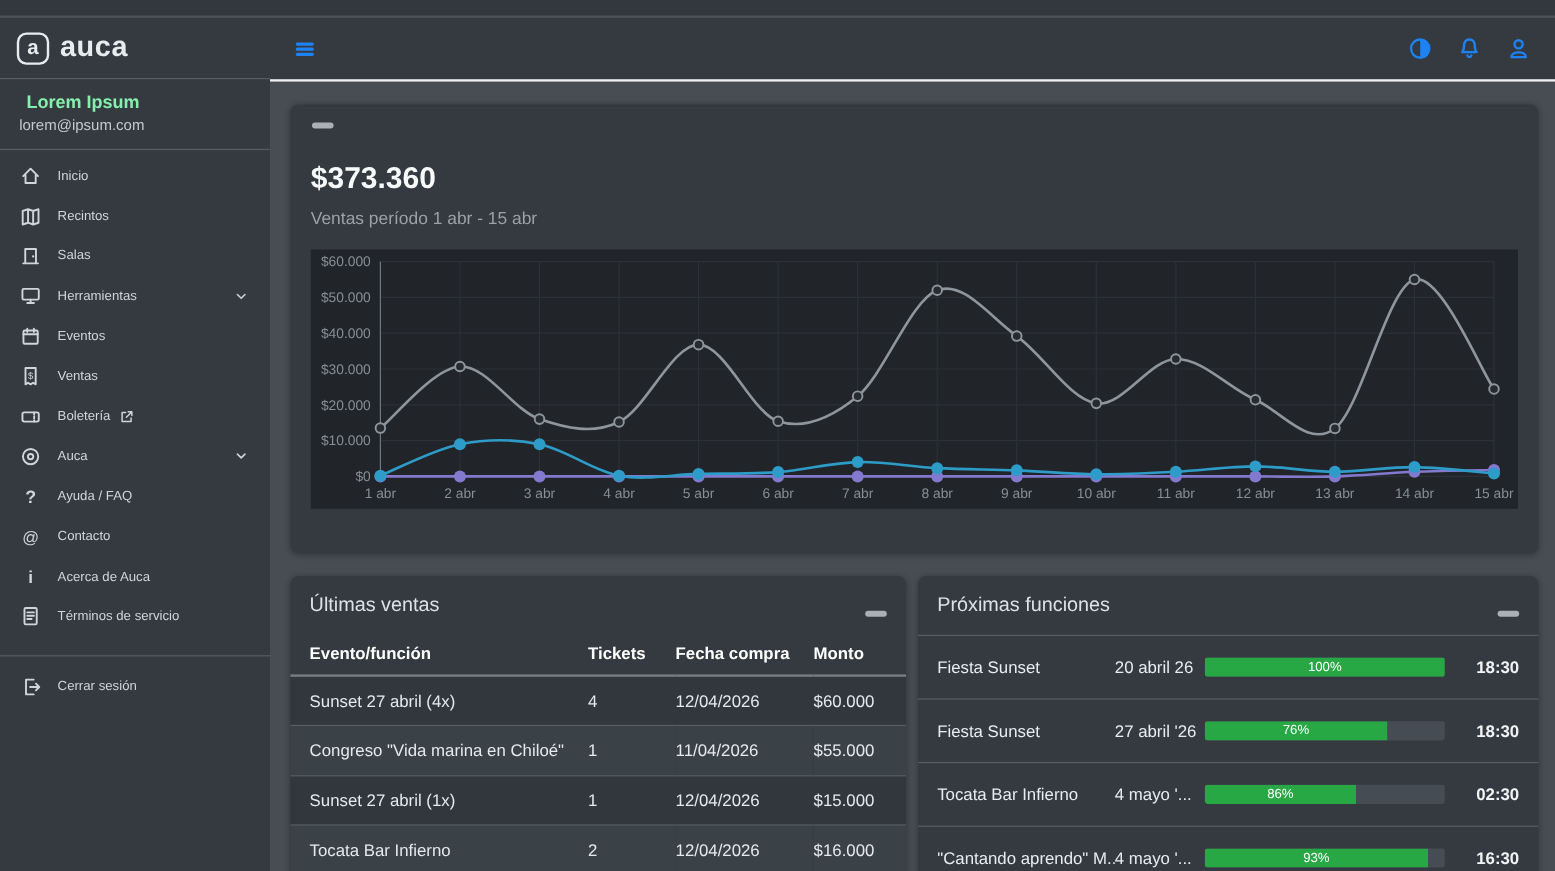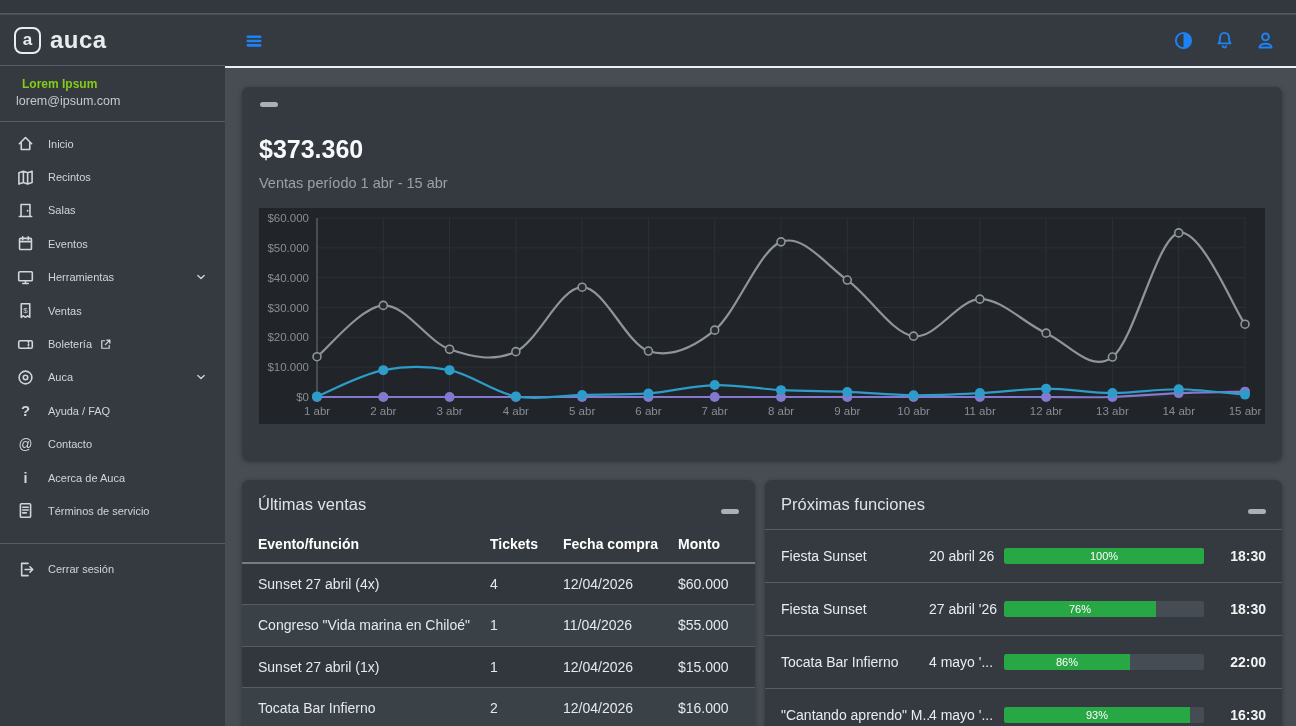--- a/index.html
+++ b/index.html
@@ -13,21 +13,21 @@
   
   .sidebar { position:absolute; top:15px; left:0; width:225px; bottom:0;
     background:#343a40; z-index:30; }
   .brand { height:51px; display:flex; align-items:center; padding-left:14px;
     border-bottom:1px solid #565c63; }
   .logo-box { width:27px; height:27px; border:2.5px solid #e9ecef; border-radius:8px;
     display:flex; align-items:center; justify-content:center; color:#e9ecef;
     font-size:17px; font-weight:bold; }
   .brand-name { color:#e9ecef; font-size:24px; font-weight:600; margin-left:9px; letter-spacing:.5px; }
   .user-panel { padding:11px 16px 13px; border-bottom:1px solid #565c63; }
-  .user-name { color:#84cc16; font-size:12px; font-weight:bold; padding-left:6px; }
+  .user-name { color:#86efac; font-size:15px; font-weight:bold; padding-left:6px; }
   .user-email { color:#c3c9ce; font-size:12.5px; margin-top:3px; }
   .nav { padding-top:5px; }
   .nav-item { height:33.4px; display:flex; align-items:center; padding:0 17px;
     color:#cfd5da; cursor:pointer; }
   .nav-ic { width:17px; height:17px; color:#cfd5da; flex:0 0 17px; }
   .nav-ic svg { width:17px; height:17px; display:block; }
   .nav-label { font-size:11px; margin-left:14px; white-space:nowrap; }
   .nav-ext { width:13px; height:13px; margin-left:7px; color:#cfd5da; }
   .nav-ext svg { width:13px; height:13px; display:block; }
   .nav-chev { margin-left:auto; width:14px; height:14px; color:#cfd5da; }
@@ -128,39 +128,39 @@
           <svg viewBox="0 0 16 16" fill="none" stroke="currentColor" stroke-width="1.5" stroke-linecap="round" stroke-linejoin="round">
             <path d="M3.8 13.6V2.4h8.4v11.2M2.2 13.6h11.6"></path>
             <circle cx="10" cy="8.2" r="0.9" fill="currentColor" stroke="none"></circle>
           </svg>
         </span>
         <span class="nav-label">Salas</span>
       </div>
       <div class="nav-item">
         <span class="nav-ic">
           <svg viewBox="0 0 16 16" fill="none" stroke="currentColor" stroke-width="1.5" stroke-linecap="round" stroke-linejoin="round">
+            <rect x="1.6" y="2.6" width="12.8" height="8.4" rx="1"></rect>
+            <path d="M8 11v2.4M5.4 13.6h5.2"></path>
+          </svg>
+        </span>
+        <span class="nav-label">Herramientas</span>
+        <span class="nav-chev">
+          <svg viewBox="0 0 16 16" fill="none" stroke="currentColor" stroke-width="1.5" stroke-linecap="round" stroke-linejoin="round">
+            <path d="M4.4 6.2 8 9.8l3.6-3.6"></path>
+          </svg>
+        </span>
+      </div>
+      <div class="nav-item">
+        <span class="nav-ic">
+          <svg viewBox="0 0 16 16" fill="none" stroke="currentColor" stroke-width="1.5" stroke-linecap="round" stroke-linejoin="round">
             <rect x="2.4" y="3.2" width="11.2" height="10.4" rx="1"></rect>
             <path d="M2.4 6.2h11.2M5.4 1.8v2.6M10.6 1.8v2.6"></path>
           </svg>
         </span>
         <span class="nav-label">Eventos</span>
-      </div>
-      <div class="nav-item">
-        <span class="nav-ic">
-          <svg viewBox="0 0 16 16" fill="none" stroke="currentColor" stroke-width="1.5" stroke-linecap="round" stroke-linejoin="round">
-            <rect x="1.6" y="2.6" width="12.8" height="8.4" rx="1"></rect>
-            <path d="M8 11v2.4M5.4 13.6h5.2"></path>
-          </svg>
-        </span>
-        <span class="nav-label">Herramientas</span>
-        <span class="nav-chev">
-          <svg viewBox="0 0 16 16" fill="none" stroke="currentColor" stroke-width="1.5" stroke-linecap="round" stroke-linejoin="round">
-            <path d="M4.4 6.2 8 9.8l3.6-3.6"></path>
-          </svg>
-        </span>
       </div>
       <div class="nav-item">
         <span class="nav-ic">
           <svg viewBox="0 0 16 16" fill="none" stroke="currentColor" stroke-width="1.5" stroke-linecap="round" stroke-linejoin="round">
             <path d="M4 1.6h8v12.8l-2-1.3-2 1.3-2-1.3-2 1.3z"></path>
             <text x="8" y="10" font-size="7.5" text-anchor="middle" fill="currentColor" stroke="none">$</text>
           </svg>
         </span>
         <span class="nav-label">Ventas</span>
       </div>
@@ -432,21 +432,21 @@
             <span class="fn-fill" style="width:76%;background:#28a745">76%</span>
           </span>
           <span class="fn-time">18:30</span>
         </div>
         <div class="fn-row">
           <span class="fn-name">Tocata Bar Infierno</span>
           <span class="fn-date">4 mayo '...</span>
           <span class="fn-bar">
             <span class="fn-fill" style="width:63%;background:#28a745">86%</span>
           </span>
-          <span class="fn-time">22:00</span>
+          <span class="fn-time">02:30</span>
         </div>
         <div class="fn-row">
           <span class="fn-name">"Cantando aprendo" M...</span>
           <span class="fn-date">4 mayo '...</span>
           <span class="fn-bar">
             <span class="fn-fill" style="width:93%;background:#28a745">93%</span>
           </span>
           <span class="fn-time">16:30</span>
         </div>
         <div class="fn-row">

